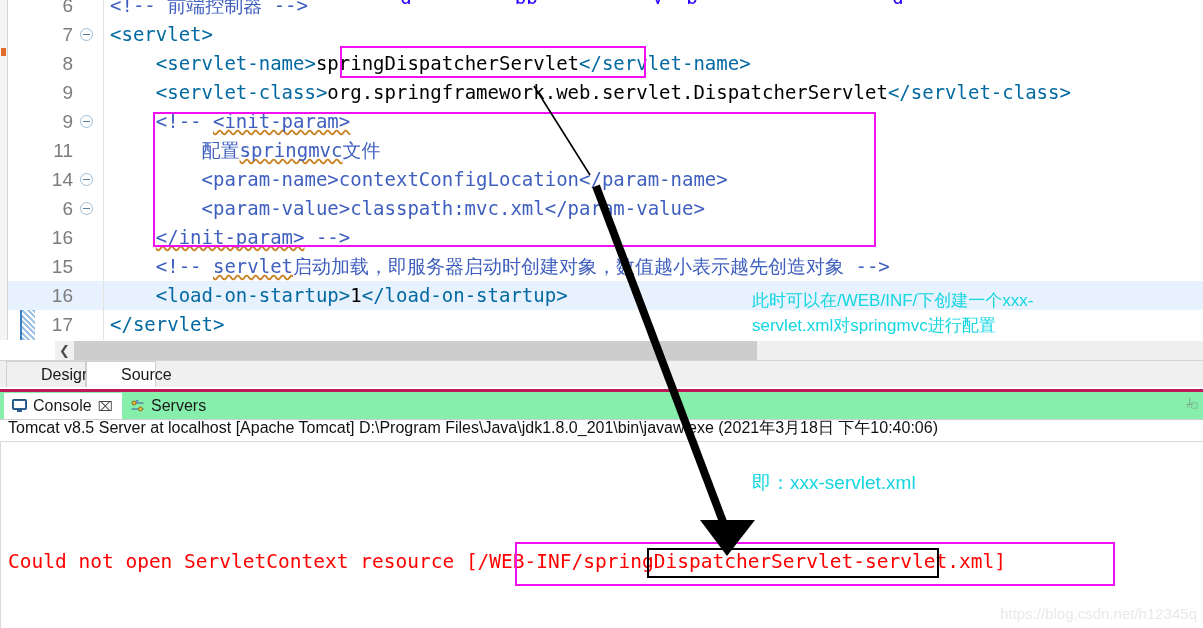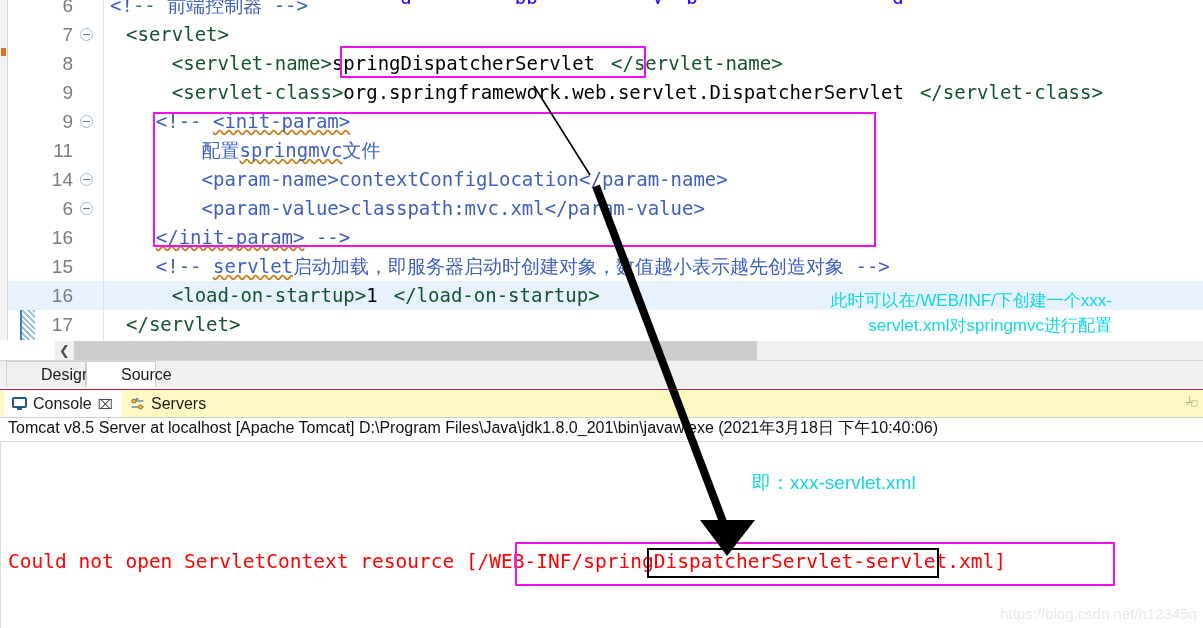--- a/index.html
+++ b/index.html
@@ -91,21 +91,21 @@
     white-space: pre;
     color: #000000;
   }
   .cl { position: absolute; left: 6px; height: 29px; white-space: pre; }
   .hl-row {
     position: absolute;
     left: 0; right: 0;
     height: 29px;
     background: #e8f2fe;
   }
-  .tag   { color: #14532d; margin-left: 16px; }
+  .tag   { color: #0369a1; }
   .cmt   { color: #3f5fbf; }
   .txt   { color: #000000; }
   .squig {
     text-decoration: underline wavy #c88020;
     text-decoration-skip-ink: none;
   }
 
   
   .mbox {
     position: absolute;
@@ -192,22 +192,22 @@
   .consoleview {
     position: absolute;
     left: 0; top: 389px;
     width: 1203px; height: 239px;
     background: #ffffff;
   }
   .cvtabs {
     position: absolute;
     left: 0; top: 0;
     width: 1203px; height: 27px;
-    background: #fef9c3;
-    border-top: 1px solid #be185d;
+    background: #86efac;
+    border-top: 3px solid #be185d;
     border-bottom: 1px solid #cfcfcf;
   }
   .cvtab {
     position: absolute;
     top: 1px;
     height: 26px;
     display: flex;
     align-items: center;
     gap: 6px;
     padding: 0 8px;
@@ -262,21 +262,20 @@
   }
 
   
   .cyan-note {
     position: absolute;
     color: #13d6e0;
     font-size: 17px;
     line-height: 25px;
     font-family: "Liberation Sans", sans-serif;
     white-space: pre-line;
-    text-align: right;
   }
   .cyan-note2 {
     position: absolute;
     color: #13d6e0;
     font-size: 19px;
     font-family: "Liberation Sans", sans-serif;
     white-space: pre;
   }
   #arrow-svg {
     position: absolute;

